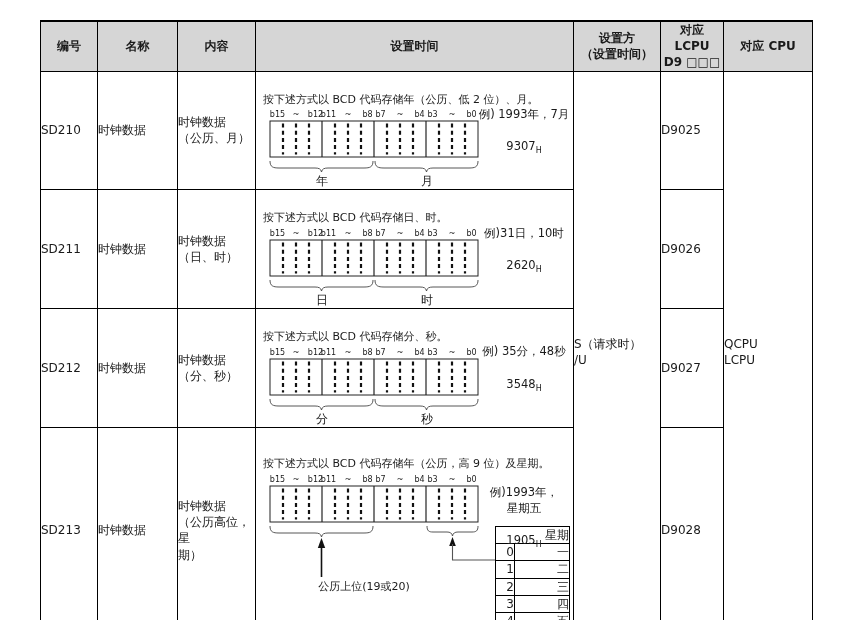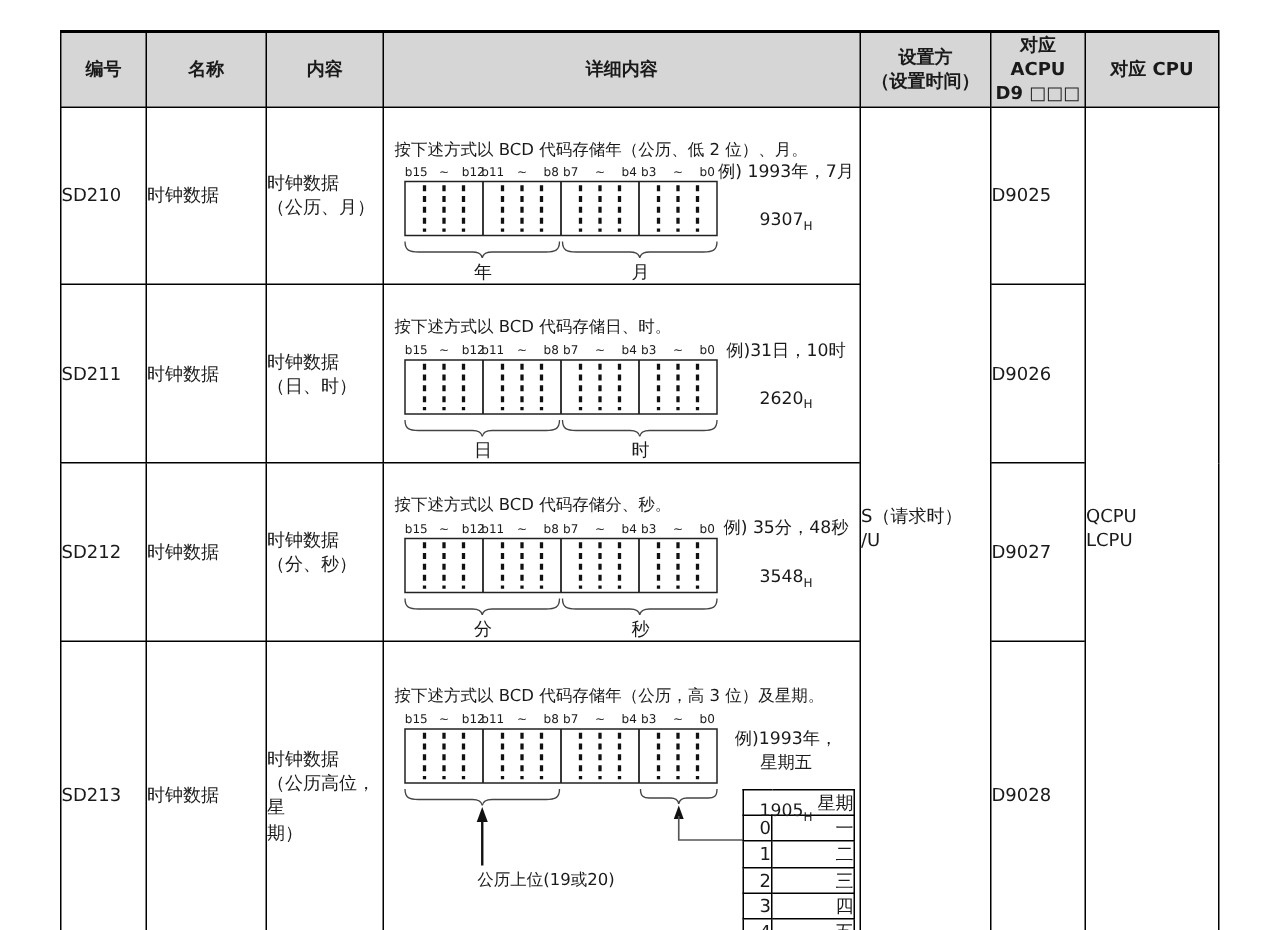--- a/index.html
+++ b/index.html
@@ -40,24 +40,24 @@
     <col style="width:318px">
         <col style="width:87px">
         <col style="width:63px">
         <col style="width:89px">
   </colgroup>
   <tbody>
         <tr style="height:42px">
     <th class="hdr">编号</th>
     <th class="hdr">名称</th>
     <th class="hdr">内容</th>
-    <th class="hdr">详细内容</th>
+    <th class="hdr">设置时间</th>
     <th class="hdr">设置方
 （设置时间）</th>
-    <th class="hdr">对应 ACPU
+    <th class="hdr">对应 LCPU
 D9 □□□</th>
     <th class="hdr">对应 CPU</th>
   </tr>
 
   <tr style="height:110px">
     <td class="c">SD210</td>
     <td class="c">时钟数据</td>
     <td class="content-cell">时钟数据
 （公历、月）</td>
     <td class="detail">
@@ -224,21 +224,21 @@
     <td class="c">D9027</td>
   </tr>
 
   <tr style="height:206px">
     <td class="c">SD213</td>
     <td class="c">时钟数据</td>
     <td class="content-cell">时钟数据
 （公历高位，星
 期）</td>
     <td class="detail">
-      <div class="desc">按下述方式以 BCD 代码存储年（公历，高 3 位）及星期。</div>
+      <div class="desc">按下述方式以 BCD 代码存储年（公历，高 9 位）及星期。</div>
       <svg class="diagram" style="margin-left:0" width="316" height="150" viewBox="0 0 316 150">
         <g>
           <text class="bitlab" x="21.5" y="8" text-anchor="middle">b15</text>
           <text class="bitlab" x="40" y="8" text-anchor="middle">~</text>
           <text class="bitlab" x="59.5" y="8" text-anchor="middle">b12</text>
           <text class="bitlab" x="72.5" y="8" text-anchor="middle">b11</text>
           <text class="bitlab" x="92" y="8" text-anchor="middle">~</text>
           <text class="bitlab" x="111.5" y="8" text-anchor="middle">b8</text>
           <text class="bitlab" x="124.5" y="8" text-anchor="middle">b7</text>
           <text class="bitlab" x="144" y="8" text-anchor="middle">~</text>

